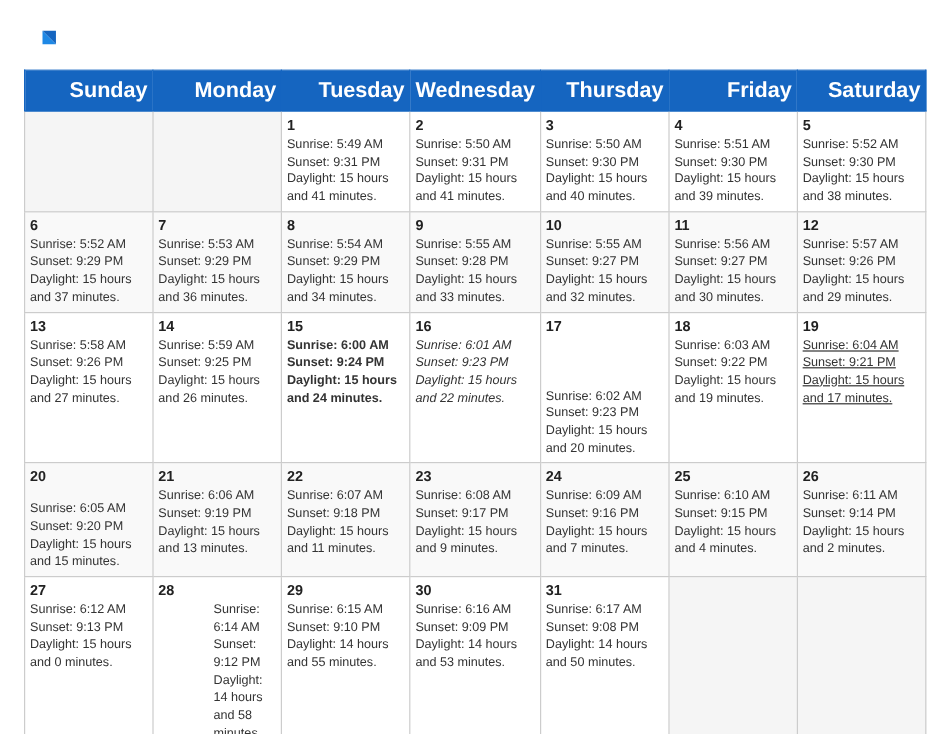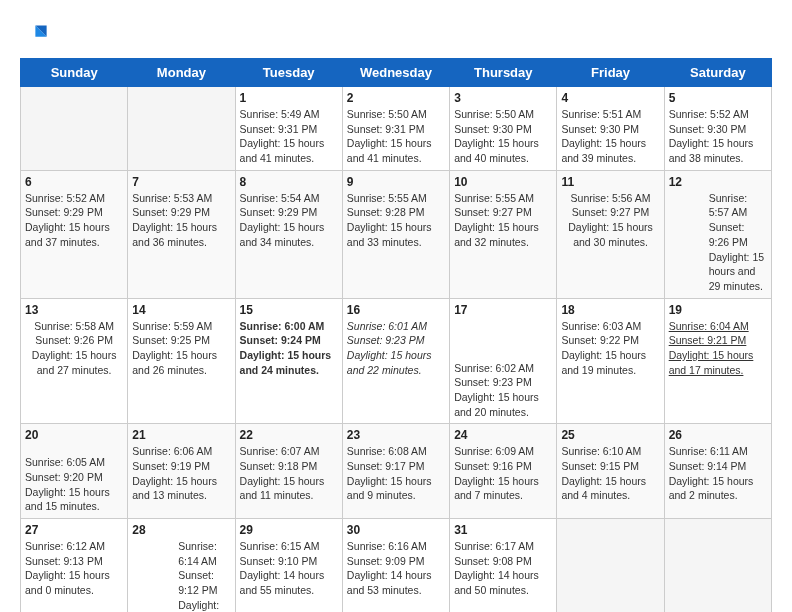--- a/index.html
+++ b/index.html
@@ -46,22 +46,22 @@
     }
     table {
       width: 100%;
       border-collapse: collapse;
       font-size: 11px;
     }
     thead tr th {
       background-color: #1565c0;
       color: #fff;
       padding: 6px 4px;
-      text-align: center;
-      font-size: 13px;
+      text-align: right;
+      font-size: 18px;
       font-weight: bold;
       border: 1px solid #1565c0;
     }
     tbody tr td {
       border: 1px solid #ccc;
       vertical-align: top;
       padding: 4px;
       width: calc(100% / 7);
       min-height: 80px;
       background: #fff;
@@ -177,35 +177,35 @@
 Daylight: 15 hours and 33 minutes.</div>
         </td>
         <td>
           <div class="day-num">10</div>
           <div class="day-info" style="white-space: pre-line;">Sunrise: 5:55 AM
 Sunset: 9:27 PM
 Daylight: 15 hours and 32 minutes.</div>
         </td>
         <td>
           <div class="day-num">11</div>
-          <div class="day-info" style="white-space: pre-line; text-align: center;">Sunrise: 5:56 AM
+          <div class="day-info" style="white-space: pre-line;">Sunrise: 5:56 AM
 Sunset: 9:27 PM
 Daylight: 15 hours and 30 minutes.</div>
         </td>
         <td>
           <div class="day-num">12</div>
-          <div class="day-info" style="white-space: pre-line; margin-left: 40px;">Sunrise: 5:57 AM
+          <div class="day-info" style="white-space: pre-line;">Sunrise: 5:57 AM
 Sunset: 9:26 PM
 Daylight: 15 hours and 29 minutes.</div>
         </td>
       </tr>
       <tr>
         <td>
           <div class="day-num">13</div>
-          <div class="day-info" style="white-space: pre-line; text-align: center;">Sunrise: 5:58 AM
+          <div class="day-info" style="white-space: pre-line;">Sunrise: 5:58 AM
 Sunset: 9:26 PM
 Daylight: 15 hours and 27 minutes.</div>
         </td>
         <td>
           <div class="day-num">14</div>
           <div class="day-info" style="white-space: pre-line;">Sunrise: 5:59 AM
 Sunset: 9:25 PM
 Daylight: 15 hours and 26 minutes.</div>
         </td>
         <td>

